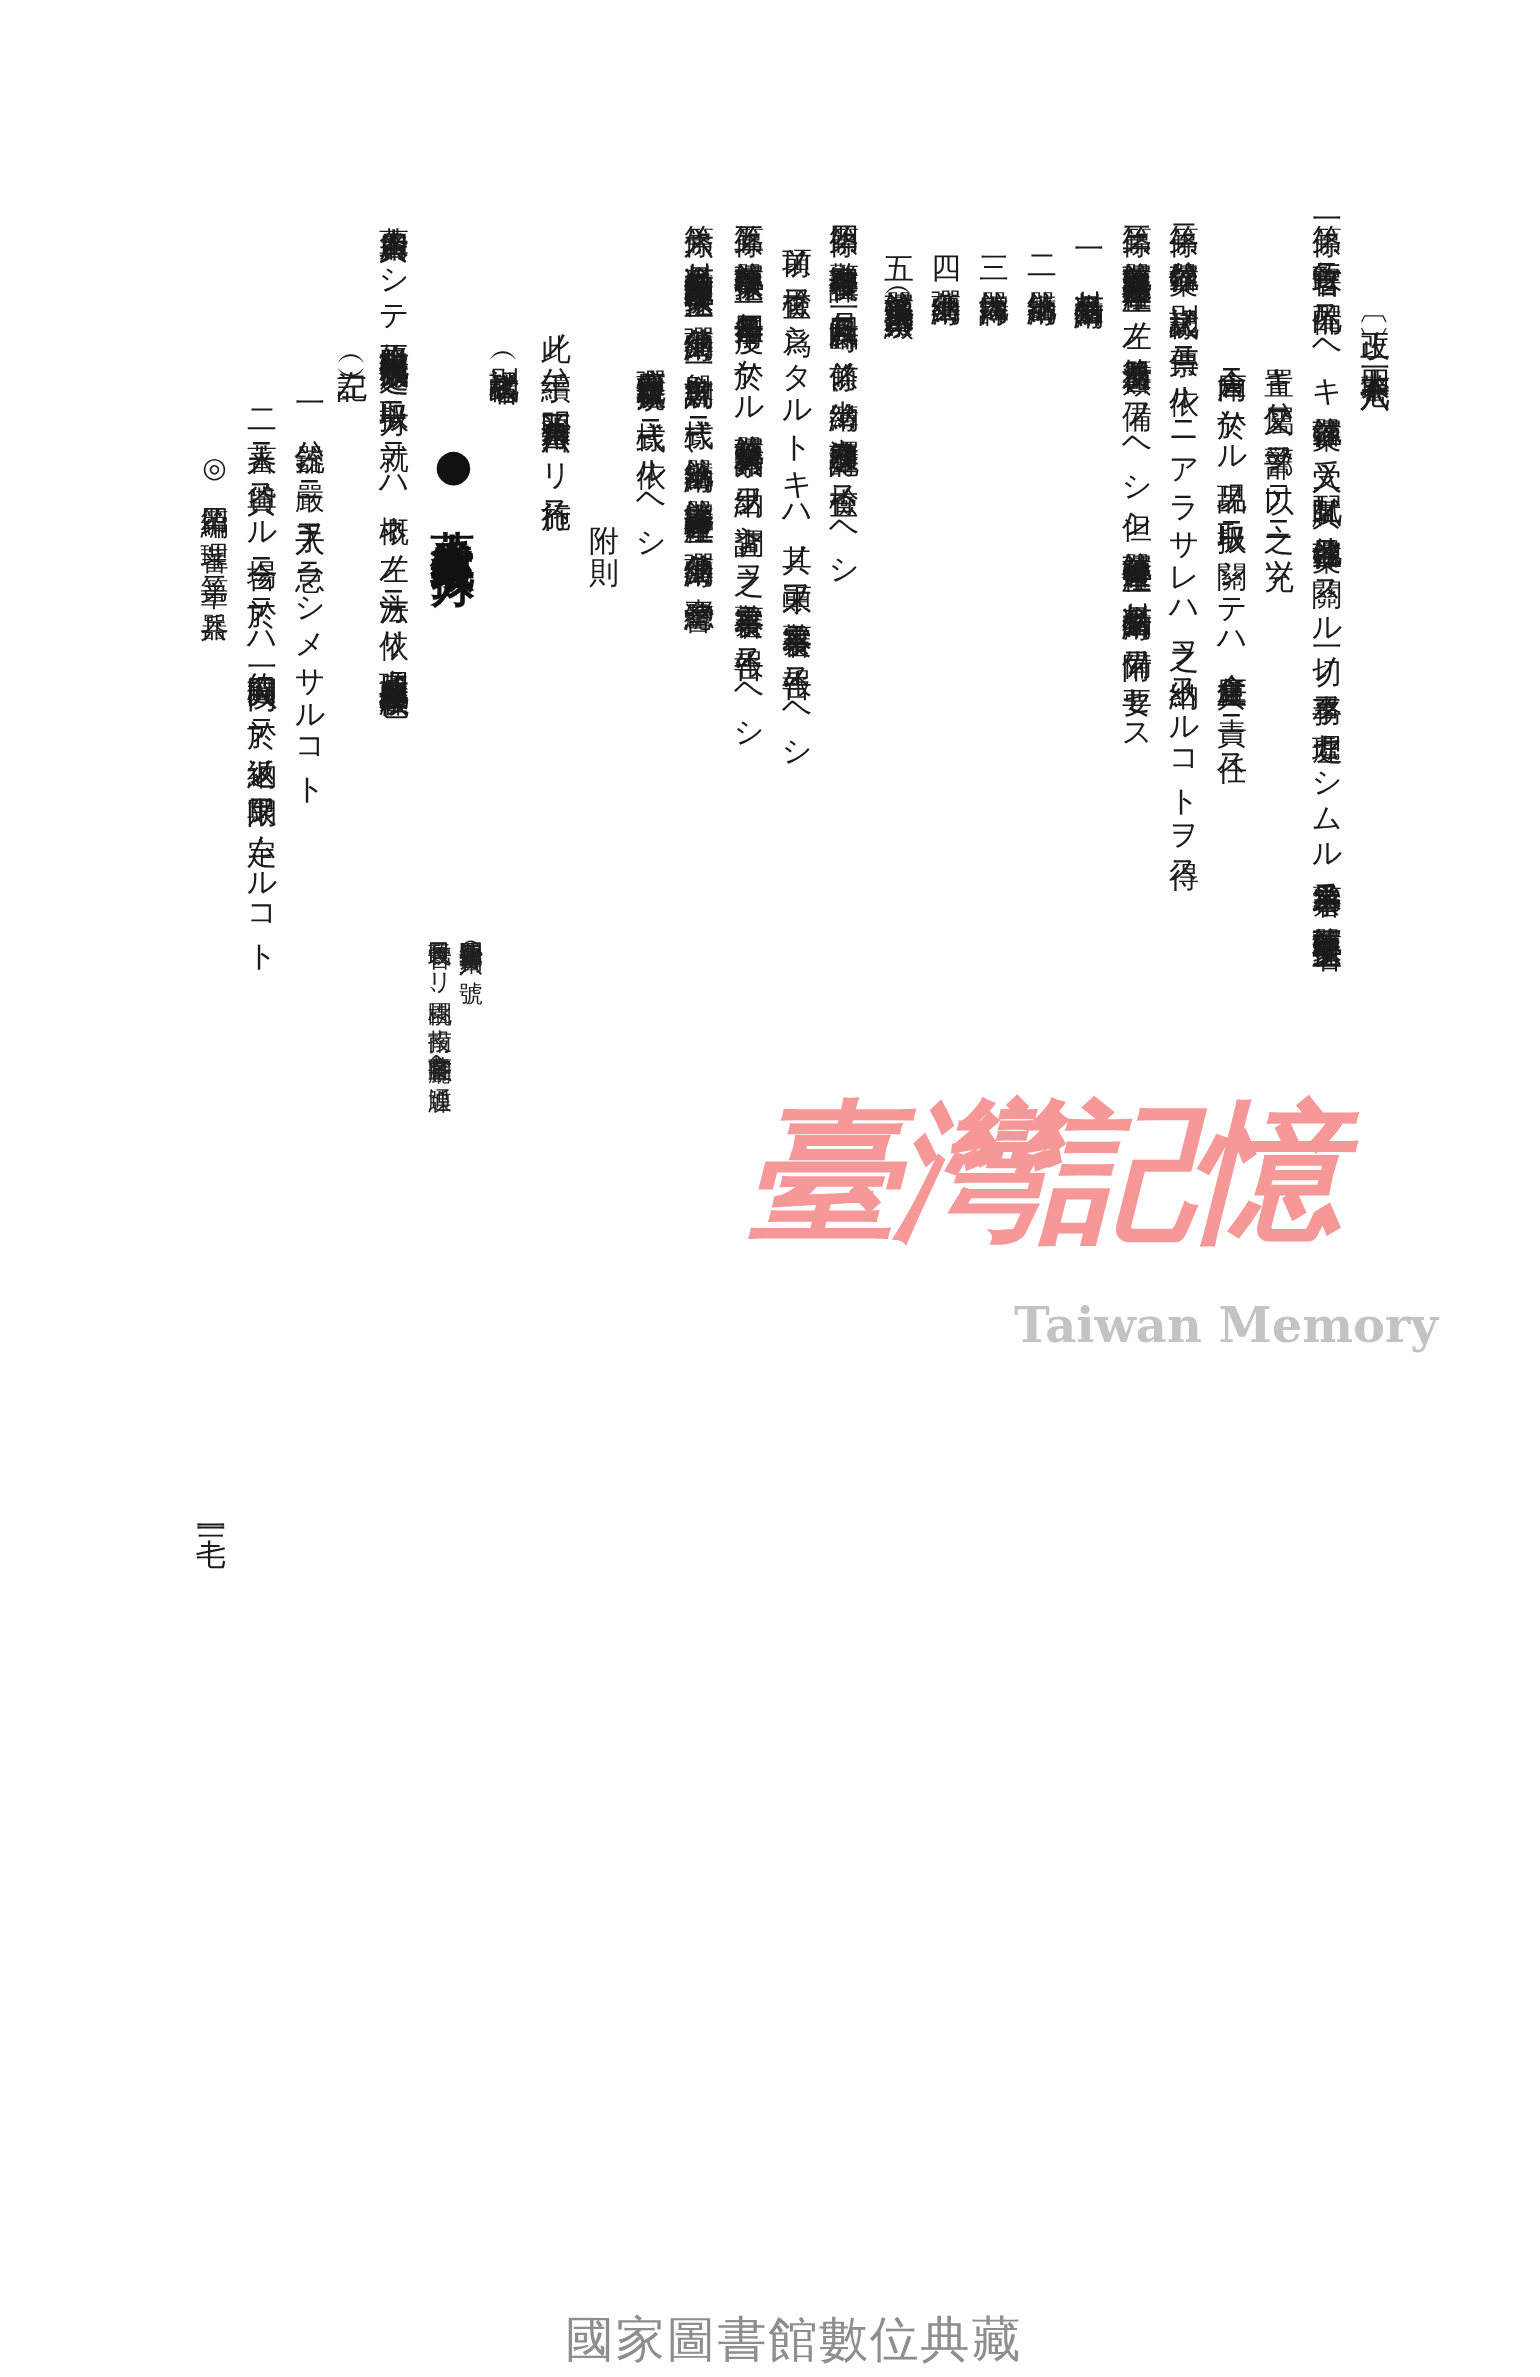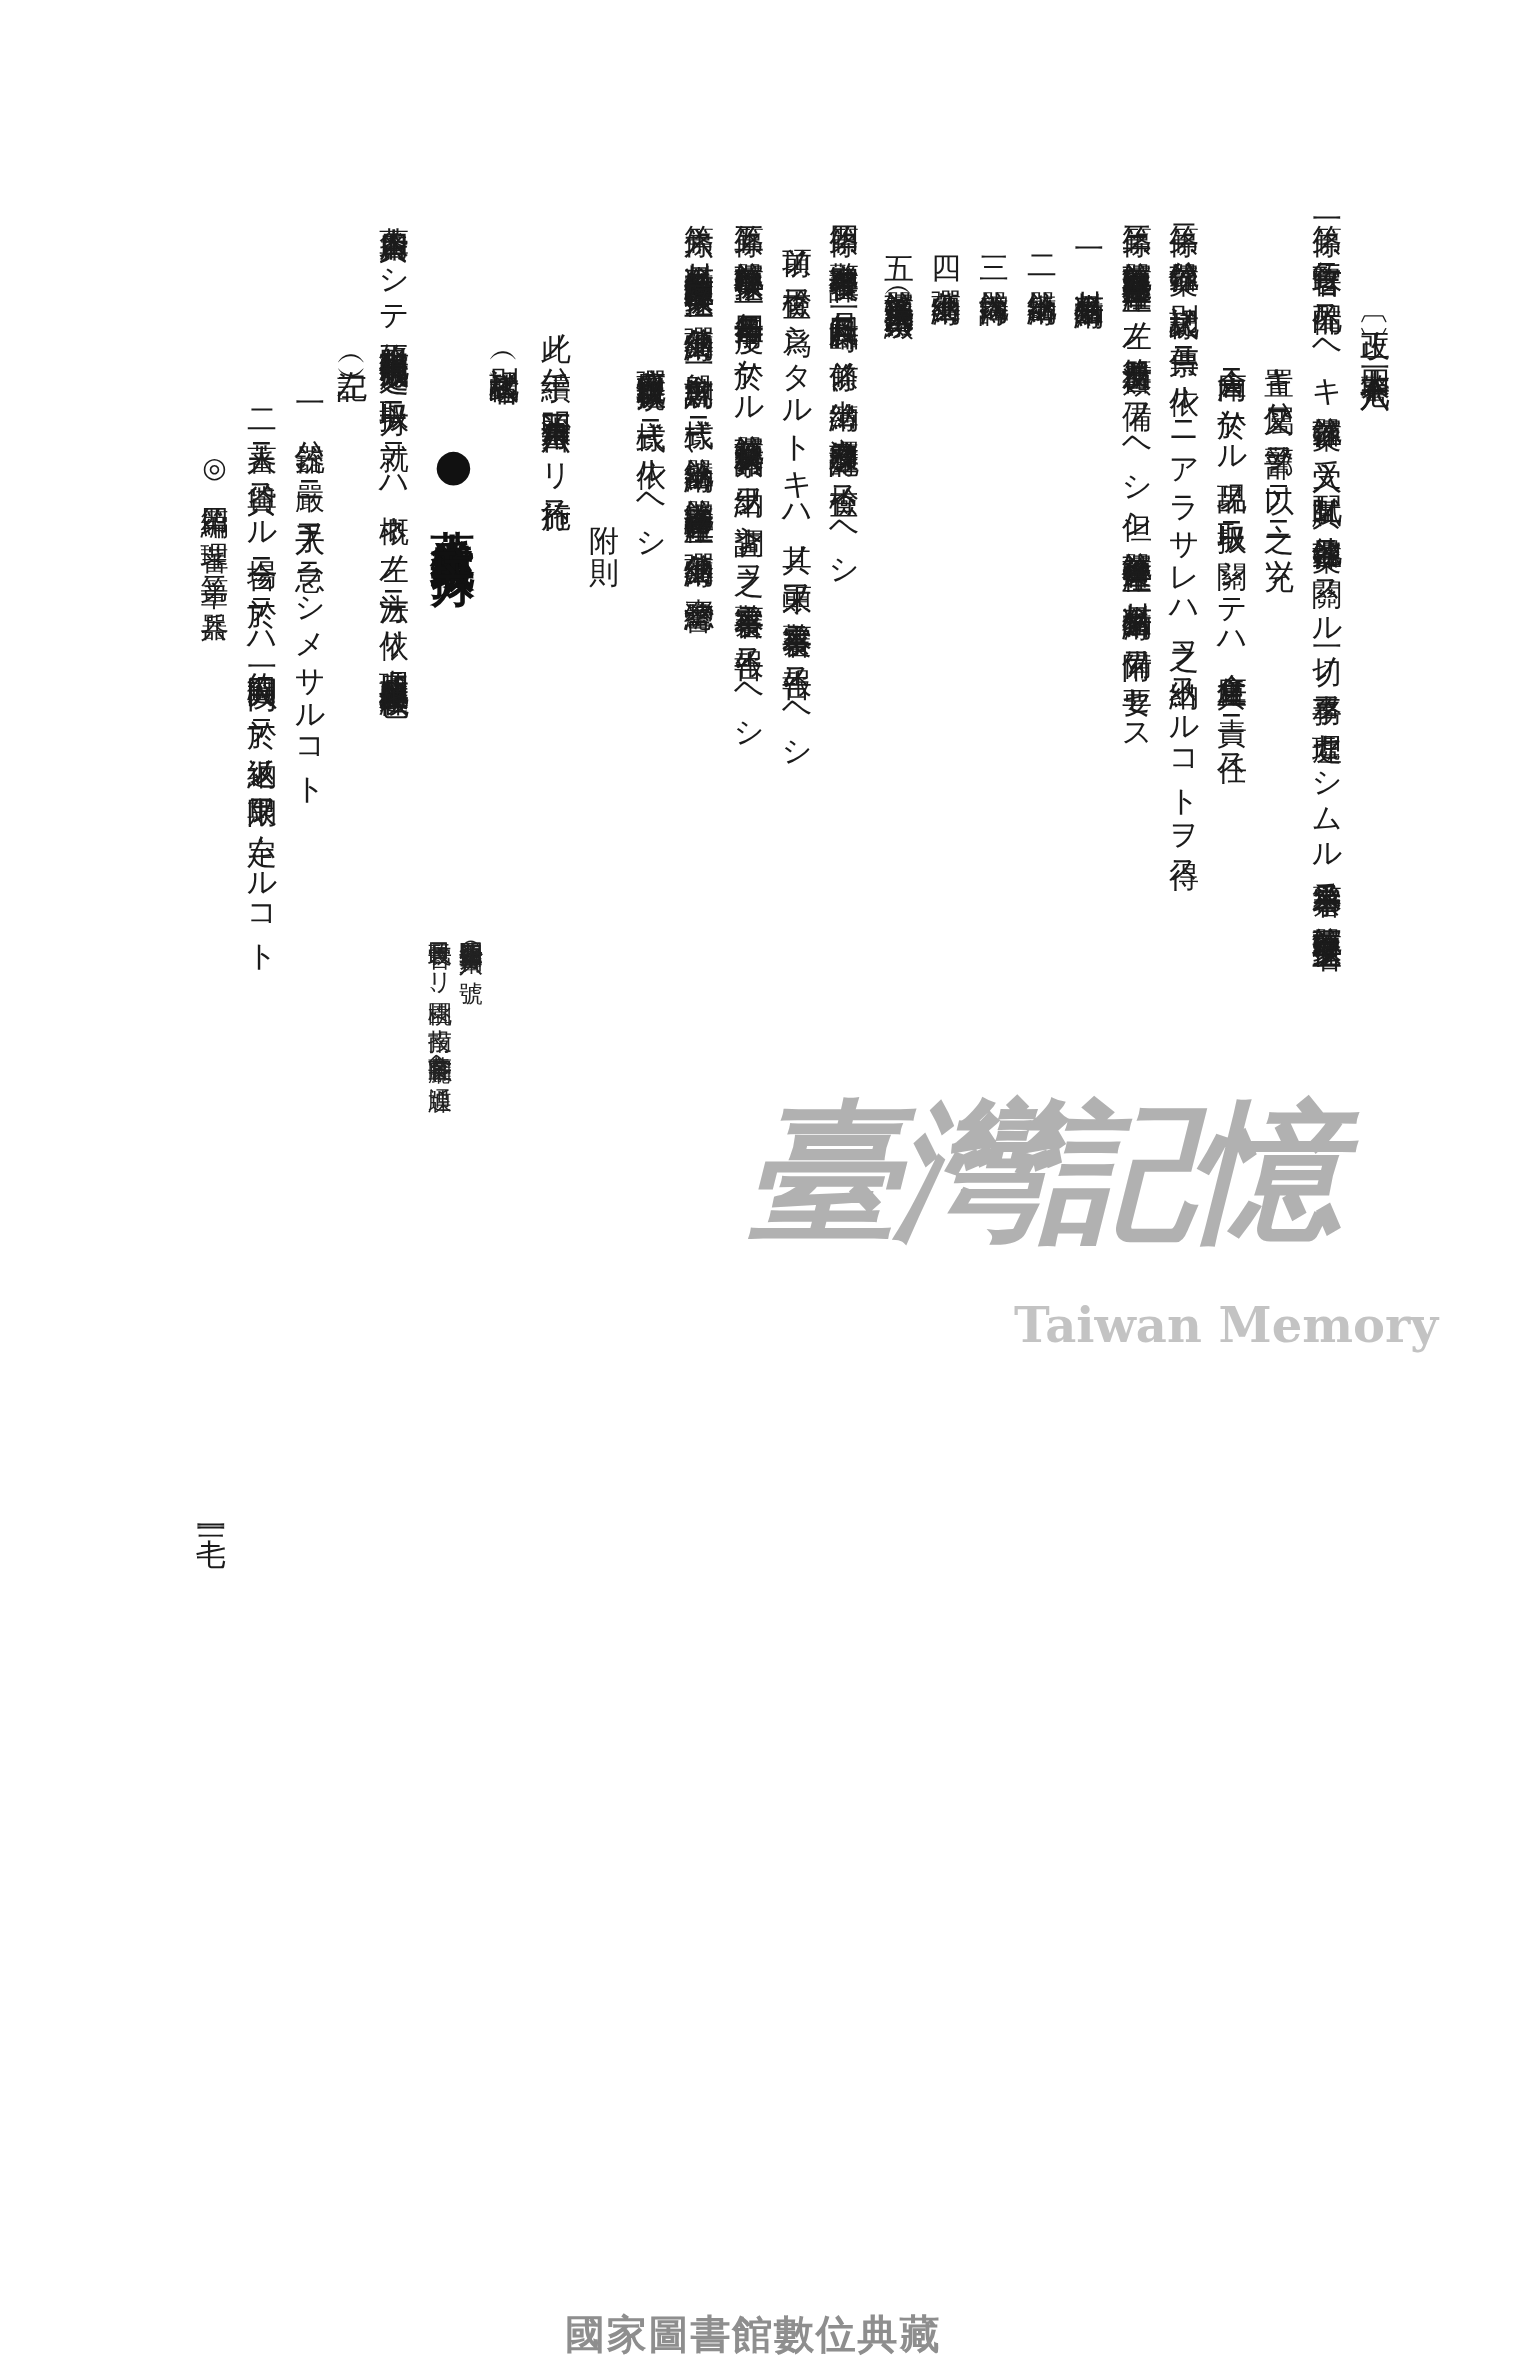--- a/index.html
+++ b/index.html
@@ -26,36 +26,36 @@
   .vcol.small{font-size:24px;letter-spacing:0.9px;color:#222;}
   .vcol.heading{font-size:44px;font-weight:bold;letter-spacing:4.4px;color:#111;}
   .vcol.edition{font-size:28px;letter-spacing:1.8px;}
   
   .watermark{position:absolute;z-index:1;pointer-events:none;}
   .wm-cjk{
     position:absolute;left:747px;top:1096px;
     font-size:151px;line-height:1;
     font-family:"DejaVu Serif","Liberation Serif",serif;
     font-weight:bold;font-style:italic;
-    color:#737373;opacity:.55;letter-spacing:-3.5px;
+    color:#ef4444;opacity:.55;letter-spacing:-3.5px;
     white-space:nowrap;
     text-align:right;
   }
   .wm-latin{
     position:absolute;left:1014px;top:1301px;
     font-size:48px;line-height:1;
     font-family:"DejaVu Serif","Liberation Serif",serif;
     font-weight:bold;
     color:#9c9c9c;opacity:.6;
     white-space:nowrap;
   }
   
   .footer{
     position:absolute;left:565px;top:2307px;
-    font-size:40px;font-weight:700;
+    font-size:49px;font-weight:400;
     font-family:"DejaVu Sans","Liberation Sans",sans-serif;
     color:#8e8e8e;letter-spacing:1.8px;
     z-index:2;white-space:nowrap;
   }
 </style>
 </head>
 <body>
 
 <div class="page">
 

